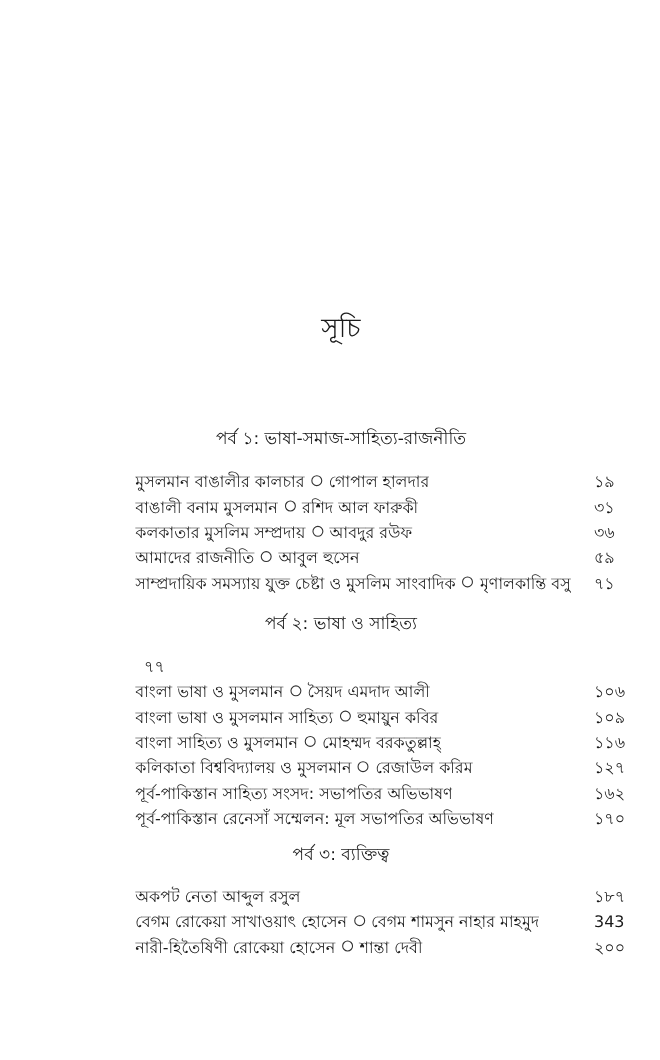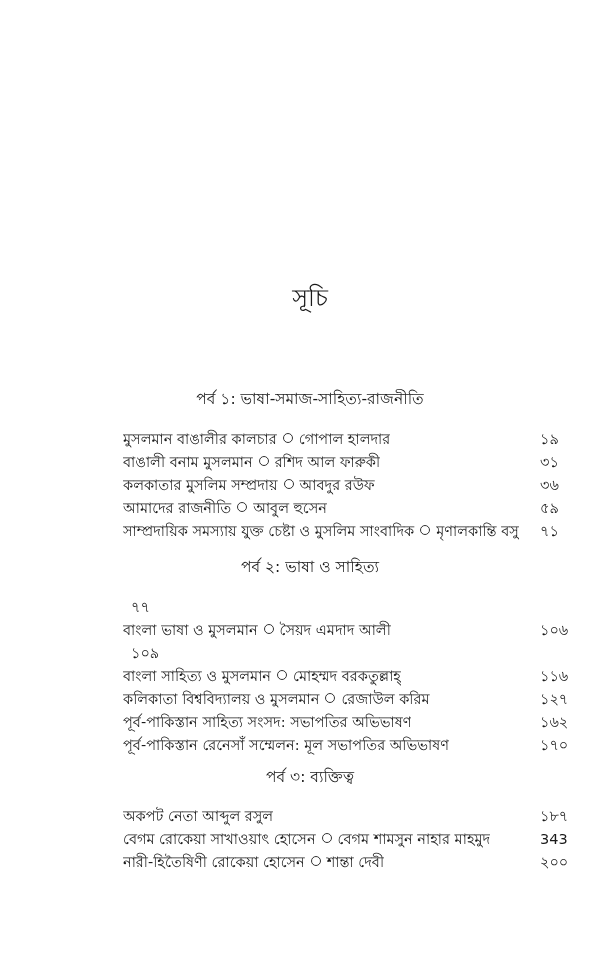--- a/index.html
+++ b/index.html
@@ -93,20 +93,21 @@
   <div class="section-title" style="top:556px">পর্ব ২: ভাষা ও সাহিত্য</div>
 
   <div class="entry" style="top:596px">
     <span class="page-num">৭৭</span>
   </div>
   <div class="entry" style="top:619px">
     <span class="entry-text"><span>বাংলা ভাষা ও মুসলমান</span><span class="sep"></span><span>সৈয়দ এমদাদ আলী</span></span>
     <span class="page-num">১০৬</span>
   </div>
   <div class="entry" style="top:642px">
+    <span class="entry-text"><span>বাংলা ভাষা ও মুসলমান সাহিত্য</span><span class="sep"></span><span>হুমায়ুন কবির</span></span>
     <span class="page-num">১০৯</span>
   </div>
   <div class="entry" style="top:665px">
     <span class="entry-text"><span>বাংলা সাহিত্য ও মুসলমান</span><span class="sep"></span><span>মোহম্মদ বরকতুল্লাহ্</span></span>
     <span class="page-num">১১৬</span>
   </div>
   <div class="entry" style="top:688px">
     <span class="entry-text"><span>কলিকাতা বিশ্ববিদ্যালয় ও মুসলমান</span><span class="sep"></span><span>রেজাউল করিম</span></span>
     <span class="page-num">১২৭</span>
   </div>

